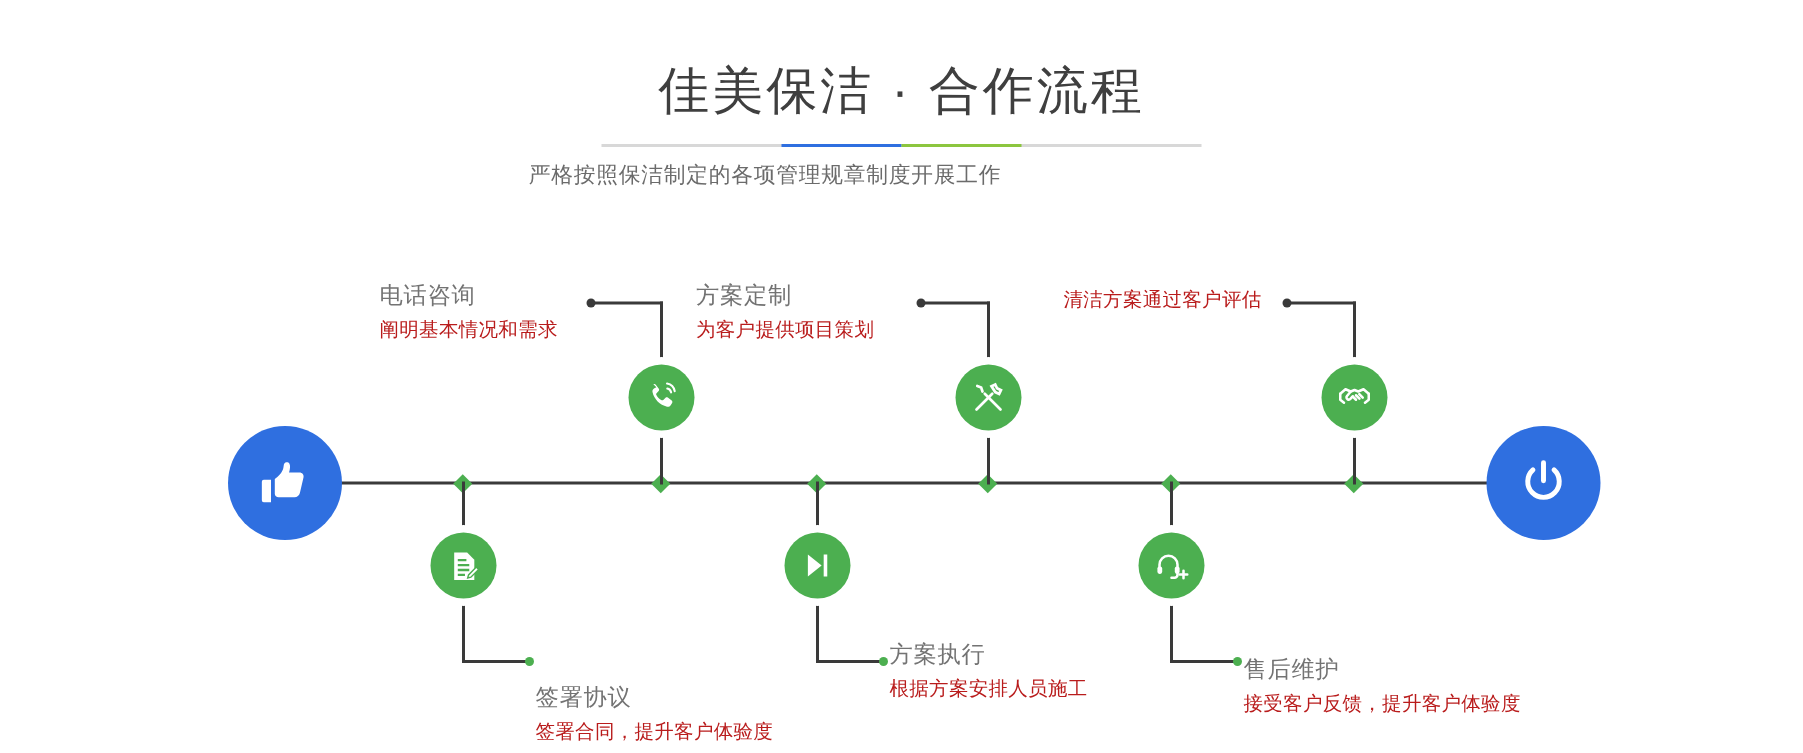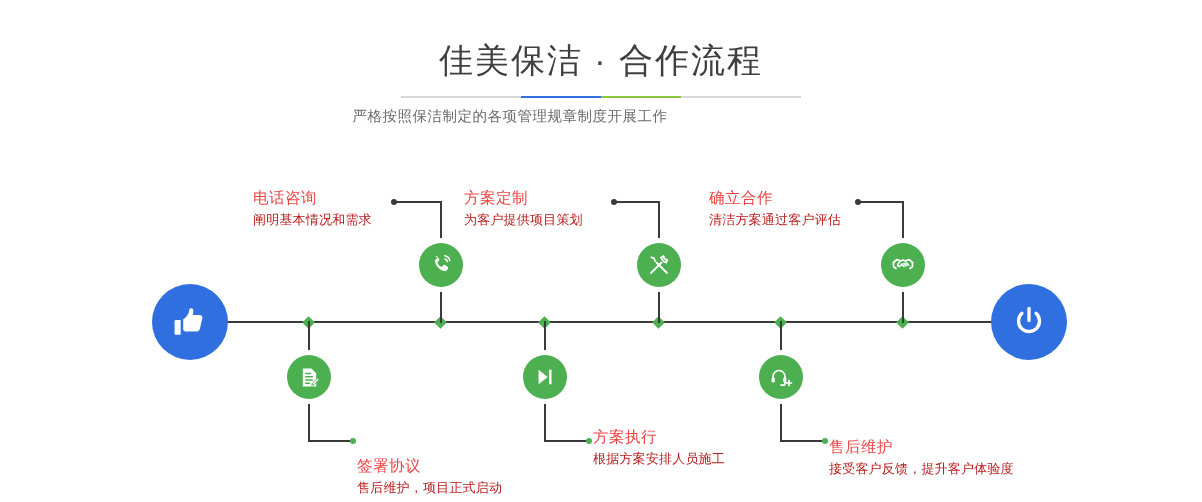--- a/index.html
+++ b/index.html
@@ -111,21 +111,21 @@
   }
   .bubble svg { display: block; }
 
   
   .step-label {
     position: absolute;
     white-space: nowrap;
   }
   .step-label .name {
     font-size: 15.5px;
-    color: #ef4444;
+    color: #737373;
     line-height: 20px;
     letter-spacing: 0.5px;
   }
   .step-label .desc {
     font-size: 13px;
     color: #b91c1c;
     line-height: 20px;
     margin-top: 2px;
     letter-spacing: 0.2px;
   }
@@ -200,21 +200,21 @@
     <span>
       <svg width="23" height="23" viewBox="0 0 24 24" fill="#ffffff">
         <path d="M5 2.5h9l5 5v14H5z" fill="#ffffff"></path>
         <path d="M7.5 7h6v1.6h-6zM7.5 10.4h8v1.6h-8zM7.5 13.8h8v1.6h-8zM7.5 17.2h5v1.6h-5z" fill="#4caf50"></path>
         <path d="M20.4 12.6l1.6 1.6-5.4 5.4-2.2.6.6-2.2z" fill="#ffffff" stroke="#4caf50" stroke-width="1"></path>
       </svg>
     </span>
   </div>
   <div class="step-label below" style="left:357px; top:427px;margin-top:29px;">
     <div class="name">签署协议</div>
-    <div class="desc">售后维护，项目正式启动</div>
+    <div class="desc">签署合同，提升客户体验度</div>
   </div>
 
   <div class="diamond" style="left:654px;"></div>
   <div class="conn" style="left:658px; top:201px; width:2px; height:122px;"></div>
   <div class="conn" style="left:614px; top:201px; width:46px; height:2px;"></div>
   <div class="tipdot dark" style="left:611px; top:199px;"></div>
   <div class="bubble" style="left:637px; top:243px;">
     <span>
       <svg width="24" height="24" viewBox="0 0 24 24" fill="none" stroke="#ffffff" stroke-width="1.8" stroke-linecap="round">
         <path d="M4 20L14.5 9.5"></path>
@@ -254,21 +254,20 @@
     <span>
       <svg width="24" height="24" viewBox="0 0 24 24" fill="none" stroke="#ffffff" stroke-width="1.7" stroke-linecap="round" stroke-linejoin="round">
         <path d="M2.5 9.5l3.5-3 3.5 1.5 2.5-1 2.5 1 3.5-1.5 3.5 3"></path>
         <path d="M9.5 8L7 11c-.6.7-.4 1.7.4 2.2.7.4 1.5.2 2-.4l1.4-1.6"></path>
         <path d="M11 11.5l2 2M13 10.5l2.3 2.3M15.2 9.8l2.3 2.3"></path>
         <path d="M2.5 9.5v4l2.5 2M21.5 9.5v4L19 15.5"></path>
       </svg>
     </span>
   </div>
   <div class="step-label above" style="left:709px; top:188px;">
-    <div class="name">确立合作</div>
     <div class="desc">清洁方案通过客户评估</div>
   </div>
 
   <div class="diamond" style="left:776px;"></div>
   <div class="conn" style="left:780px; top:321px; width:2px; height:121px;"></div>
   <div class="conn" style="left:780px; top:440px; width:44px; height:2px;"></div>
   <div class="tipdot" style="left:822px; top:438px;"></div>
   <div class="bubble" style="left:759px; top:355px;">
     <span>
       <svg width="24" height="24" viewBox="0 0 24 24" fill="none" stroke="#ffffff" stroke-width="1.7" stroke-linecap="round">

